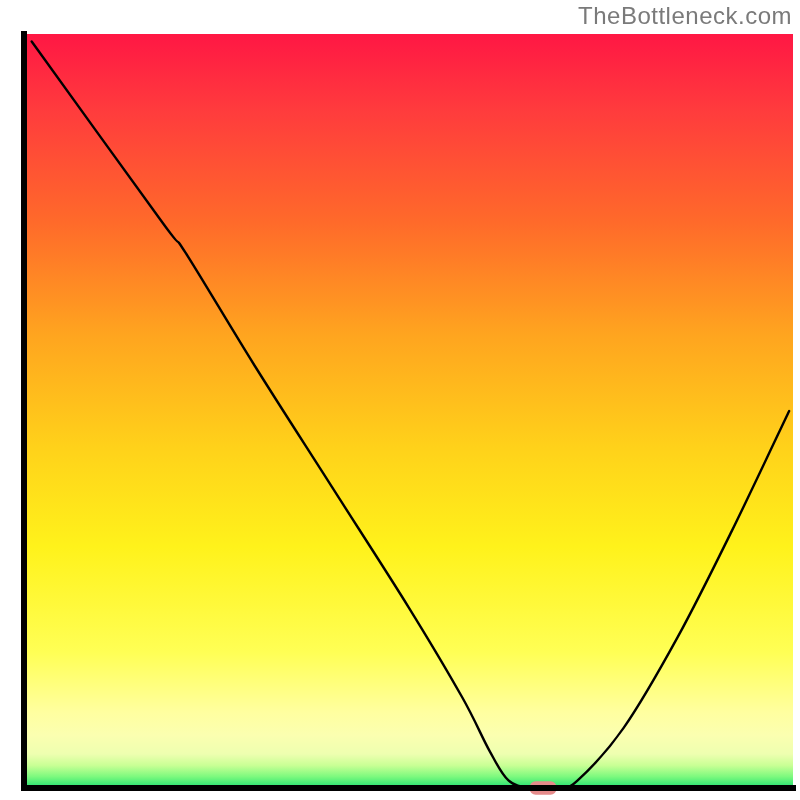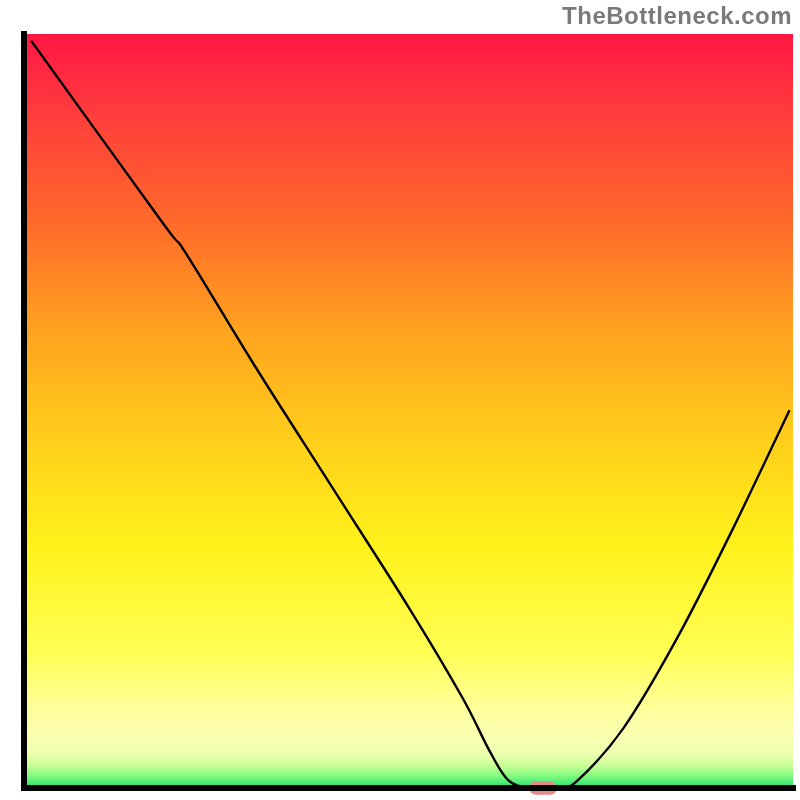--- a/index.html
+++ b/index.html
@@ -8,21 +8,21 @@
     position: relative;
     width: 800px;
     height: 800px;
   }
   .watermark {
     position: absolute;
     top: 2px;
     right: 8px;
     font-family: Arial, Helvetica, sans-serif;
     font-size: 24px;
-    font-weight: 700;
+    font-weight: 400;
     color: #7a7a7a;
     letter-spacing: 0.5px;
     z-index: 10;
   }
   svg.plot {
     position: absolute;
     top: 0;
     left: 0;
     width: 800px;
     height: 800px;

